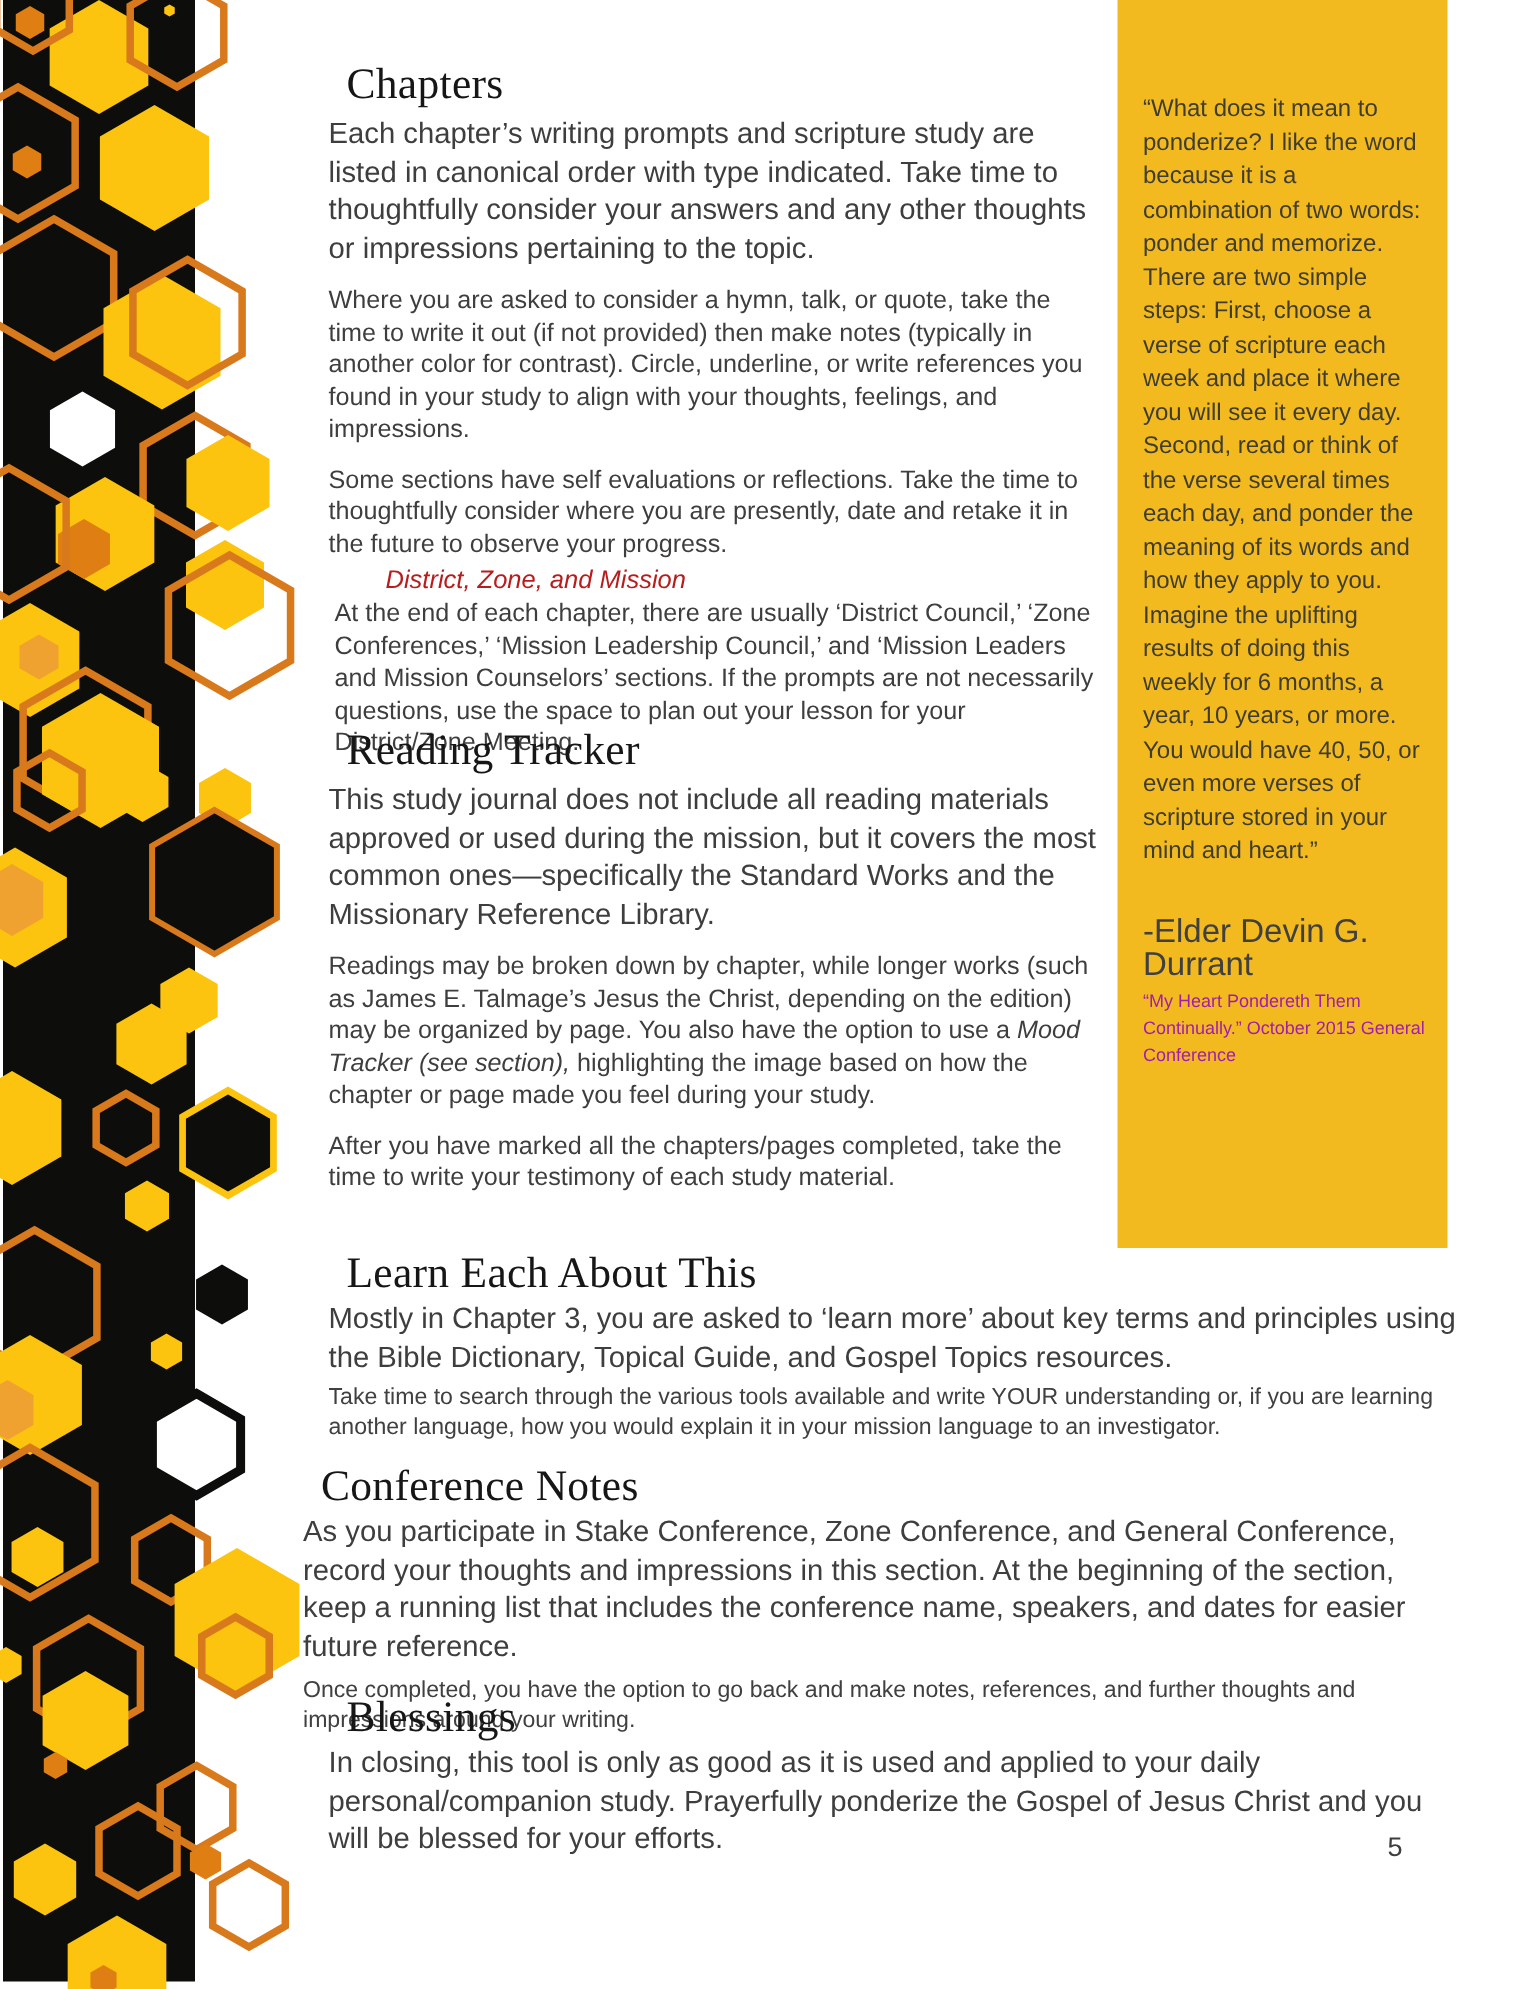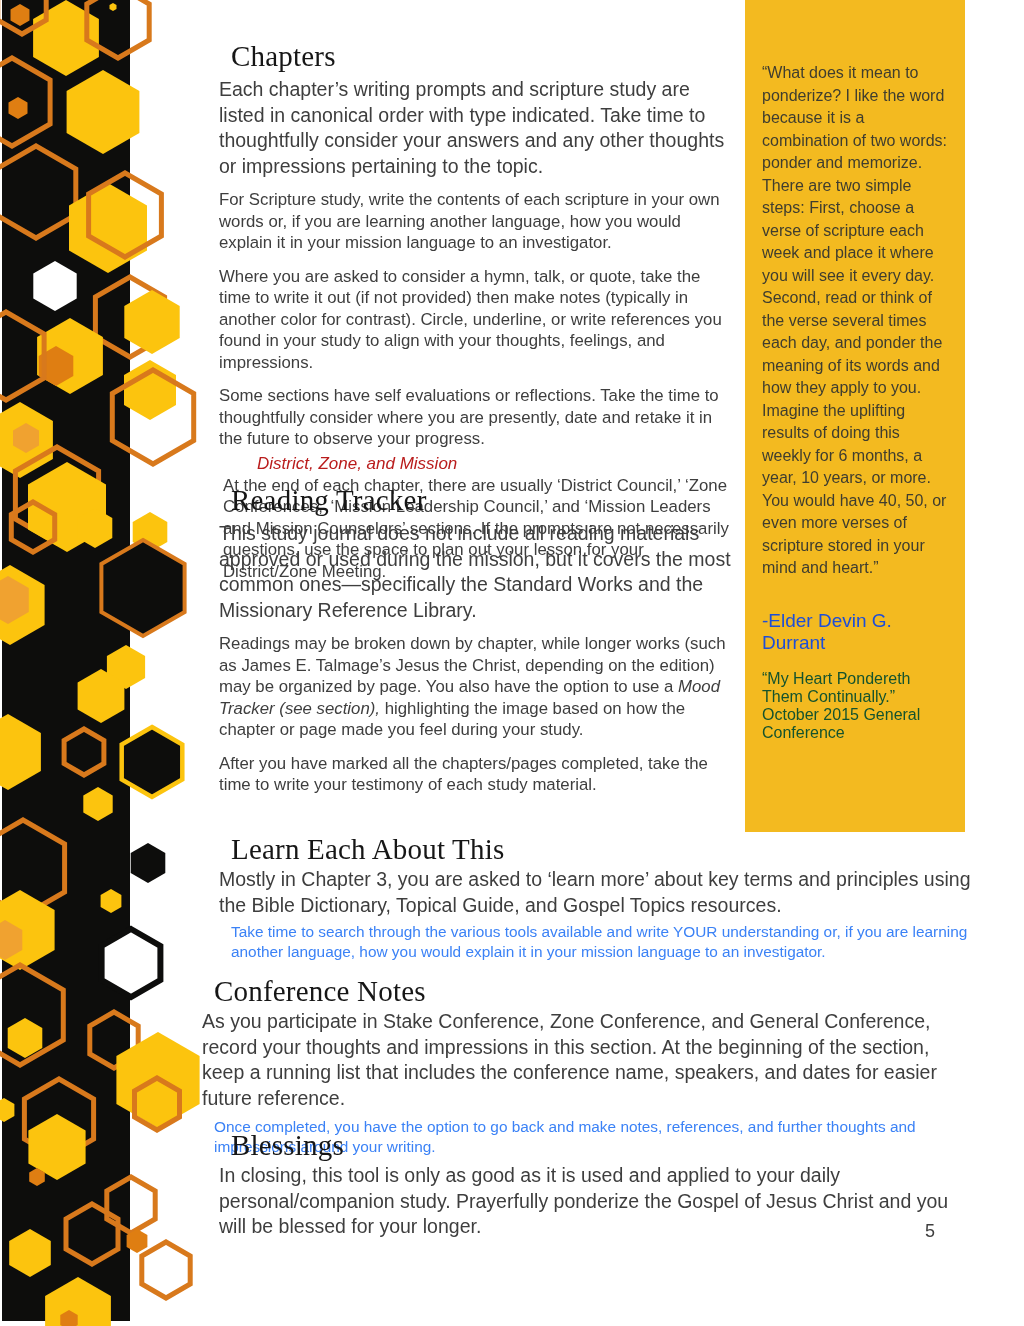--- a/index.html
+++ b/index.html
@@ -15,36 +15,36 @@
     font-family:"Liberation Serif", serif;
     font-weight:400;
     font-size:29px;
     line-height:32px;
     color:#161616;
     margin:0 0 5px 12px;
     letter-spacing:.2px;
   }
   .lead{font-size:19.5px;line-height:25.5px;color:#3e3e3e;margin:0 0 10px 0;}
   .sec{font-size:16.8px;line-height:21.5px;color:#3e3e3e;margin:0 0 12px 0;}
-  .secw{font-size:15.4px;line-height:20px;color:#3b82f6;margin:0 0 10px 12px;}
+  .secw{font-size:15.4px;line-height:20px;color:#404040;margin:0 0 10px 0;}
   .sub{font-size:17px;line-height:20px;font-style:italic;color:#b91c1c;margin:0 0 1px 38px;}
   .it{font-style:italic;}
   #sec-chapters{left:219px;top:40px;width:517px;}
   #sec-reading{left:219px;top:484px;width:517px;}
   #sec-learn{left:219px;top:833px;width:752px;}
   #sec-conference{left:202px;top:975px;width:752px;}
   #sec-blessings{left:219px;top:1129px;width:752px;}
   #quote-box{
     position:absolute;left:745px;top:0;width:220px;height:832px;
     box-sizing:border-box;
     padding:62px 15px 0 17px;
   }
   #quote-text{font-size:16px;line-height:22.5px;color:#3f3d2f;margin:0;}
-  #quote-attribution{font-size:19px;line-height:22px;color:#1d4ed8;margin:30px 0 0 0;}
-  #quote-source{font-size:16px;line-height:18px;color:#14532d;margin:16px 0 0 0;}
+  #quote-attribution{font-size:22px;line-height:22px;color:#404040;margin:30px 0 0 0;}
+  #quote-source{font-size:12px;line-height:18px;color:#a21caf;margin:4px 0 0 0;}
   #page-number{
     position:absolute;left:895px;top:1221px;width:40px;
     text-align:right;font-size:18px;color:#3e3e3e;
   }
 </style>
 </head>
 <body>
 
 <svg id="hex-decoration" width="215" height="1326" viewBox="0 0 215 1326" aria-hidden="true">
     <rect x="2" y="0" width="128" height="1321" fill="#0D0D0C"></rect>
@@ -103,21 +103,20 @@
     <polygon points="30,1229 50.8,1241 50.8,1265 30,1277 9.2,1265 9.2,1241" fill="#FCC40E"></polygon>
     <polygon points="137,1229 147.4,1235 147.4,1247 137,1253 126.6,1247 126.6,1235" fill="#DF7E12"></polygon>
     <polygon points="166,1242 190.2,1256 190.2,1284 166,1298 141.8,1284 141.8,1256" fill="none" stroke="#D8791C" stroke-width="5"></polygon>
     <polygon points="78,1277 110.9,1296 110.9,1334 78,1353 45.1,1334 45.1,1296" fill="#FCC40E"></polygon>
     <polygon points="69,1310 77.7,1315 77.7,1325 69,1330 60.3,1325 60.3,1315" fill="#DF7E12"></polygon>
   </svg>
 
 <div class="section" id="sec-chapters">
   <h2 class="h">Chapters</h2>
   <p class="lead">Each chapter’s writing prompts and scripture study are listed in canonical order with type indicated. Take time to thoughtfully consider your answers and any other thoughts or impressions pertaining to the topic.</p>
-  <p class="sec">For Scripture study, write the contents of each scripture in your own words or, if you are learning another language, how you would explain it in your mission language to an investigator.</p>
   <p class="sec">Where you are asked to consider a hymn, talk, or quote, take the time to write it out (if not provided) then make notes (typically in another color for contrast). Circle, underline, or write references you found in your study to align with your thoughts, feelings, and impressions.</p>
   <p class="sec" style="margin-bottom:4px">Some sections have self evaluations or reflections. Take the time to thoughtfully consider where you are presently, date and retake it in the future to observe your progress.</p>
   <p class="sub">District, Zone, and Mission</p>
   <p class="sec" style="margin-left:4px">At the end of each chapter, there are usually ‘District Council,’ ‘Zone Conferences,’ ‘Mission Leadership Council,’ and ‘Mission Leaders and Mission Counselors’ sections. If the prompts are not necessarily questions, use the space to plan out your lesson for your District/Zone Meeting.</p>
 </div>
 
 <div class="section" id="sec-reading">
   <h2 class="h">Reading Tracker</h2>
   <p class="lead">This study journal does not include all reading materials approved or used during the mission, but it covers the most common ones—specifically the Standard Works and the Missionary Reference Library.</p>
   <p class="sec"><span>Readings may be broken down by chapter, while longer works (such as James E. Talmage’s Jesus the Christ, depending on the edition) may be organized by page. You also have the option to use a </span><span class="it">Mood Tracker (see section),</span><span> highlighting the image based on how the chapter or page made you feel during your study.</span></p>
@@ -131,21 +130,21 @@
 </div>
 
 <div class="section" id="sec-conference">
   <h2 class="h" style="margin-bottom:2px">Conference Notes</h2>
   <p class="lead" style="margin-bottom:6px">As you participate in Stake Conference, Zone Conference, and General Conference, record your thoughts and impressions in this section. At the beginning of the section, keep a running list that includes the conference name, speakers, and dates for easier future reference.</p>
   <p class="secw">Once completed, you have the option to go back and make notes, references, and further thoughts and impressions around your writing.</p>
 </div>
 
 <div class="section" id="sec-blessings">
   <h2 class="h" style="margin-bottom:2px">Blessings</h2>
-  <p class="lead">In closing, this tool is only as good as it is used and applied to your daily personal/companion study. Prayerfully ponderize the Gospel of Jesus Christ and you will be blessed for your longer.</p>
+  <p class="lead">In closing, this tool is only as good as it is used and applied to your daily personal/companion study. Prayerfully ponderize the Gospel of Jesus Christ and you will be blessed for your efforts.</p>
 </div>
 
 <div id="quote-box" style="background: rgb(243, 186, 32);">
   <p id="quote-text">“What does it mean to ponderize? I like the word because it is a combination of two words: ponder and memorize. There are two simple steps: First, choose a verse of scripture each week and place it where you will see it every day. Second, read or think of the verse several times each day, and ponder the meaning of its words and how they apply to you. Imagine the uplifting results of doing this weekly for 6 months, a year, 10 years, or more. You would have 40, 50, or even more verses of scripture stored in your mind and heart.”</p>
   <p id="quote-attribution">-Elder Devin G. Durrant</p>
   <p id="quote-source">“My Heart Pondereth Them Continually.” October 2015 General Conference</p>
 </div>
 
 <div id="page-number">5</div>
 

